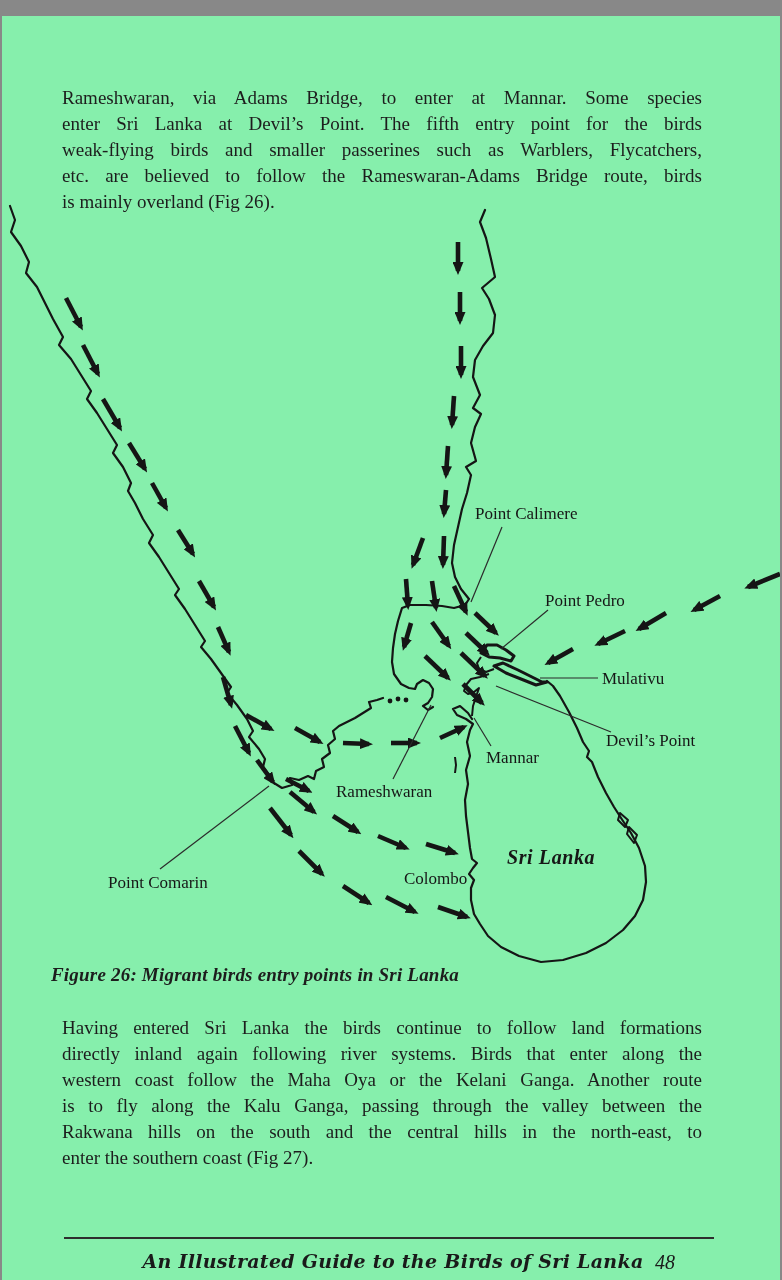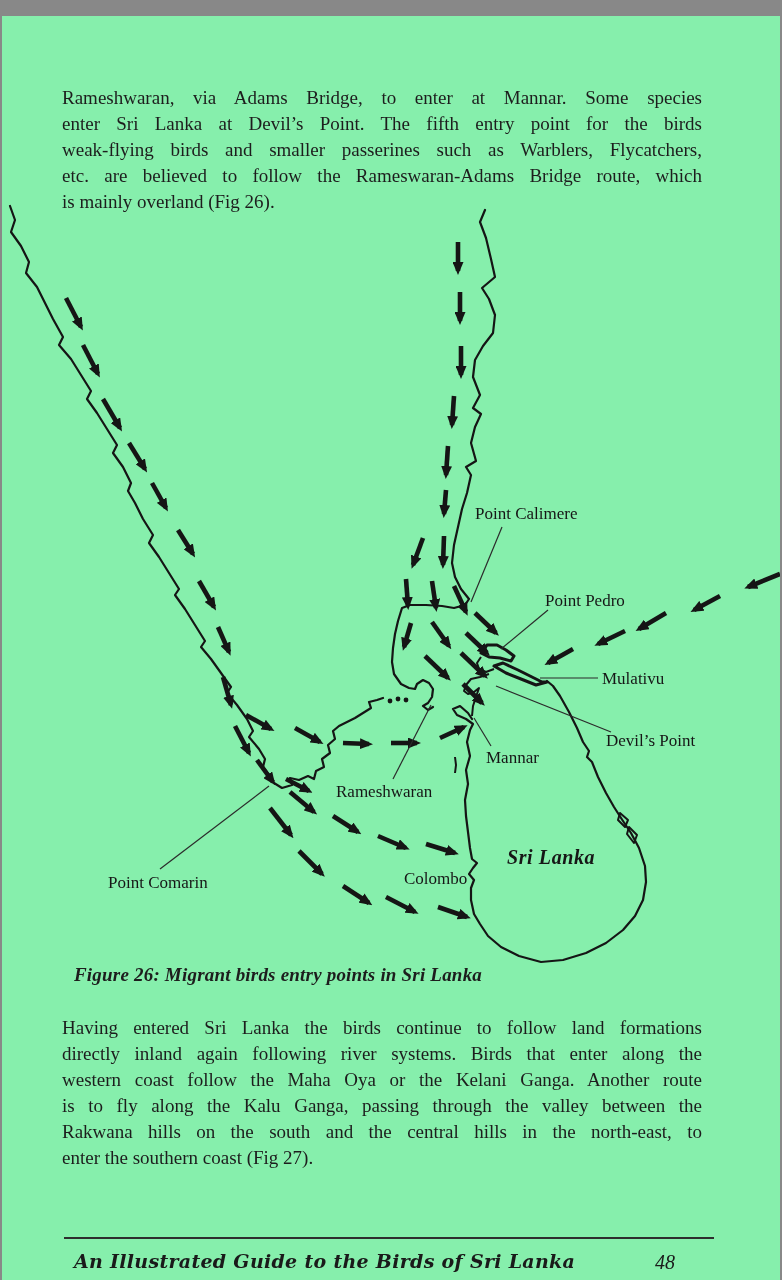--- a/index.html
+++ b/index.html
@@ -7,55 +7,55 @@
     position:relative; width:778px; height:1280px; margin:16px auto;
     background:#86efac; overflow:hidden;
     font-family:"Liberation Serif", serif; color:#1d1d1d;
   }
   .para { position:absolute; left:60px; width:640px; font-size:19px; line-height:26px; }
   .para .line { text-align:justify; text-align-last:justify; }
   .para .line:last-child { text-align-last:left; }
   .para-top { top:69px; }
   .para-bottom { top:999px; }
   .caption {
-    position:absolute; left:72px; top:948px;
+    position:absolute; left:49px; top:948px;
     font-size:19px; font-weight:bold; font-style:italic; letter-spacing:0.2px;
   }
   svg.map-layer { position:absolute; left:0; top:0; }
   .coast { fill:none; stroke:#151515; stroke-width:2.2; stroke-linejoin:round; stroke-linecap:round; }
   .coast-thin { fill:none; stroke:#151515; stroke-width:2; stroke-linejoin:round; }
   .jaffna { fill:none; stroke:#151515; stroke-width:3; stroke-linejoin:round; }
   .islet-dot { fill:#151515; }
   .arrow-shaft { stroke:#151515; stroke-width:4.6; fill:none; }
   .leader { stroke:#2b2b2b; stroke-width:1.2; fill:none; }
   .map-label { font:17px "Liberation Serif", serif; fill:#161616; }
   .country-label { font:italic bold 20px "Liberation Serif", serif; fill:#161616; letter-spacing:0.6px; }
   .footer-rule { position:absolute; left:62px; top:1221px; width:650px; height:2px; background:#2e2e2e; }
   .footer-title-wrap {
-    position:absolute; left:72px; top:1234px; width:650px; text-align:left;
+    position:absolute; left:66px; top:1234px; width:650px; text-align:center;
   }
   .book-title {
     font-family:"DejaVu Serif", serif; font-style:italic; font-weight:bold;
     font-size:19px; letter-spacing:0.3px; color:#1a1a1a;
   }
   .page-num {
     position:absolute; left:653px; top:1235px; width:40px;
     font-size:20px; font-style:italic; color:#1a1a1a;
   }
 </style>
 </head>
 <body>
 
 <div class="page">
 
   <div class="para para-top" id="para-top">
       <div class="line">Rameshwaran, via Adams Bridge, to enter at Mannar. Some species</div>
       <div class="line">enter Sri Lanka at Devil’s Point. The fifth entry point for the birds</div>
       <div class="line">weak-flying birds and smaller passerines such as Warblers, Flycatchers,</div>
-      <div class="line">etc. are believed to follow the Rameswaran-Adams Bridge route, which</div>
+      <div class="line">etc. are believed to follow the Rameswaran-Adams Bridge route, birds</div>
       <div class="line">is mainly overland (Fig 26).</div>
     </div>
 
   <svg class="map-layer" width="782" height="1280" viewBox="0 0 782 1280">
     <defs>
       <marker id="ah" viewBox="0 0 13 11" refX="9" refY="5.5" markerWidth="13" markerHeight="11" orient="auto" markerUnits="userSpaceOnUse">
         <path d="M0,0 L13,5.5 L0,11 Z" fill="#151515"></path>
       </marker>
     </defs>
 

